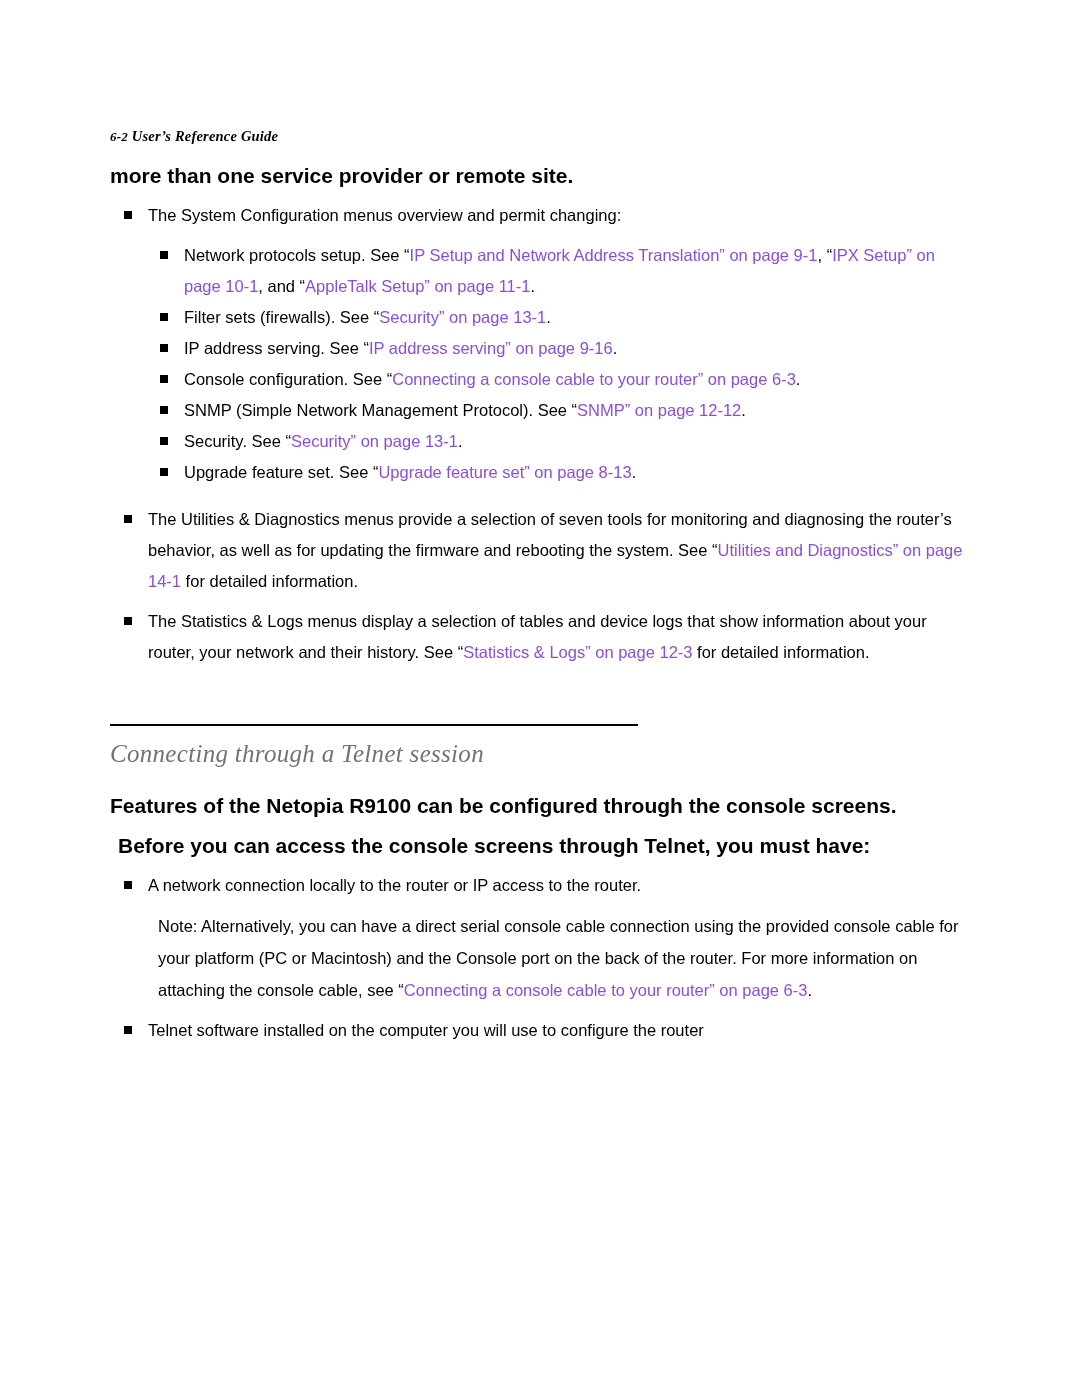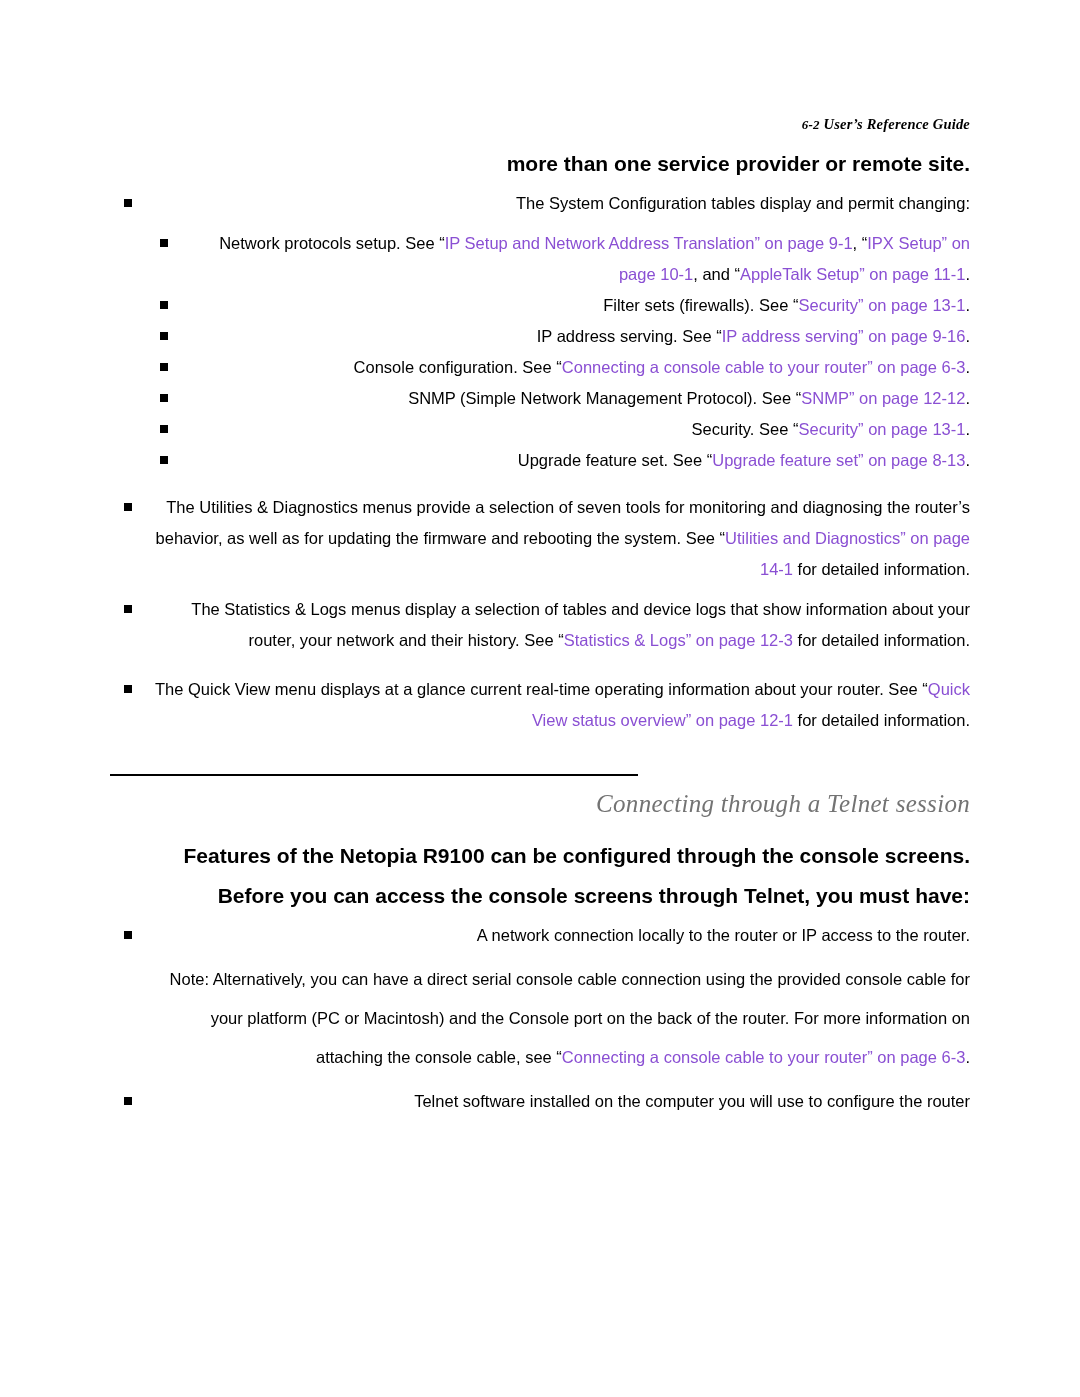--- a/index.html
+++ b/index.html
@@ -15,23 +15,22 @@
   }
   .page {
     position: relative;
     width: 1080px;
     height: 1397px;
     box-sizing: border-box;
   }
   .content {
     position: absolute;
     left: 110px;
-    top: 116px;
+    top: 128px;
     width: 860px;
-    text-align: right;
   }
   .header-line {
     font-family: "Liberation Serif", serif;
     font-style: italic;
     font-weight: bold;
     font-size: 14.5px;
     letter-spacing: 0.2px;
     margin-bottom: 15px;
   }
   .header-line .pg {
@@ -82,41 +81,41 @@
     padding: 0;
     letter-spacing: 0.3px;
   }
   .rule {
     border-top: 2px solid #000;
     width: 528px;
     margin: 0 0 14px 0;
   }
   .note-para {
     font-size: 16.5px;
-    line-height: 39px;
-    margin-left: 32px;
+    line-height: 32px;
+    margin-left: 48px;
   }
 </style>
 </head>
 <body>
 
 <div class="page">
   <div class="content">
 
     <div class="header-line">
       <span class="pg">6-2</span>&nbsp;<span>User’s Reference Guide</span>
     </div>
 
     <p class="body lvl1">more than one service provider or remote site.</p>
 
     <div class="gap-sm"></div>
 
     <div class="row lvl1">
       <span class="bullet"></span>
-      <span>The System Configuration tables display and permit changing:</span>
+      <span>The System Configuration menus overview and permit changing:</span>
     </div>
 
     <div class="gap-sm"></div>
 
     <div class="row lvl2">
       <span class="bullet"></span>
       <span>Network protocols setup. See “</span><span class="link">IP Setup and Network Address Translation” on page 9-1</span><span>, “</span><span class="link">IPX Setup” on page 10-1</span><span>, and “</span><span class="link">AppleTalk Setup” on page 11-1</span><span>.</span>
     </div>
 
     <div class="row lvl2">
@@ -162,37 +161,33 @@
     <div class="row lvl1">
       <span class="bullet"></span>
       <span>The Statistics &amp; Logs menus display a selection of tables and device logs that show information about your router, your network and their history. See “</span><span class="link">Statistics &amp; Logs” on page 12-3</span><span> for detailed information.</span>
     </div>
 
     <div class="gap-sm"></div>
 
 
     <div class="gap-sm"></div>
 
-    <div class="row lvl1">
-      <span class="bullet"></span>
-      <span>The Quick View menu displays at a glance current real-time operating information about your router. See “</span><span class="link">Quick View status overview” on page 12-1</span><span> for detailed information.</span>
-    </div>
 
     <div style="height:38px"></div>
 
     <div class="rule"></div>
     <h2 class="section">Connecting through a Telnet session</h2>
 
     <div style="height:22px"></div>
 
     <p class="body" style="margin-left:0px">Features of the Netopia R9100 can be configured through the console screens.</p>
 
     <div class="gap-sm"></div>
 
-    <p class="body" style="margin-left:16px">Before you can access the console screens through Telnet, you must have:</p>
+    <p class="body" style="margin-left:8px">Before you can access the console screens through Telnet, you must have:</p>
 
     <div class="gap-sm"></div>
 
     <div class="row lvl1">
       <span class="bullet"></span>
       <span>A network connection locally to the router or IP access to the router.</span>
     </div>
 
     <div class="gap-sm"></div>
 

